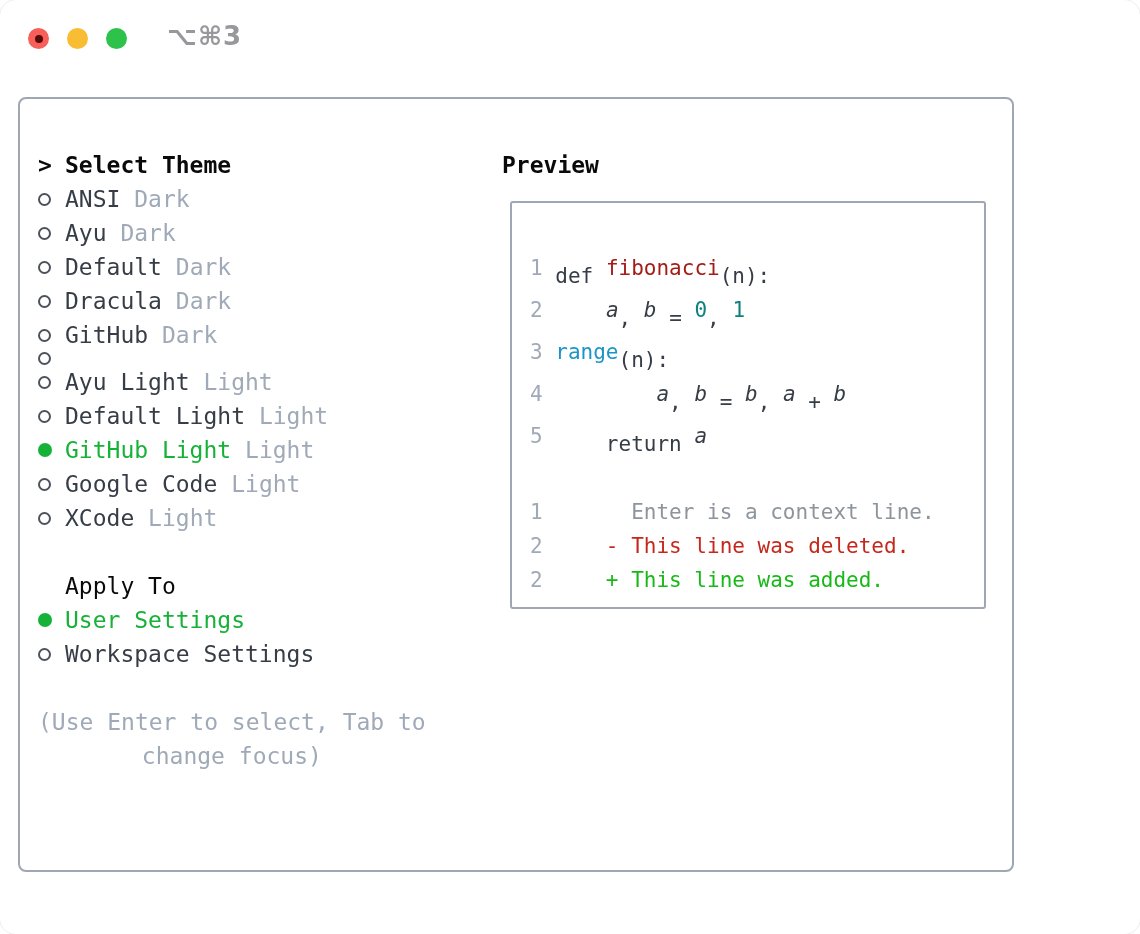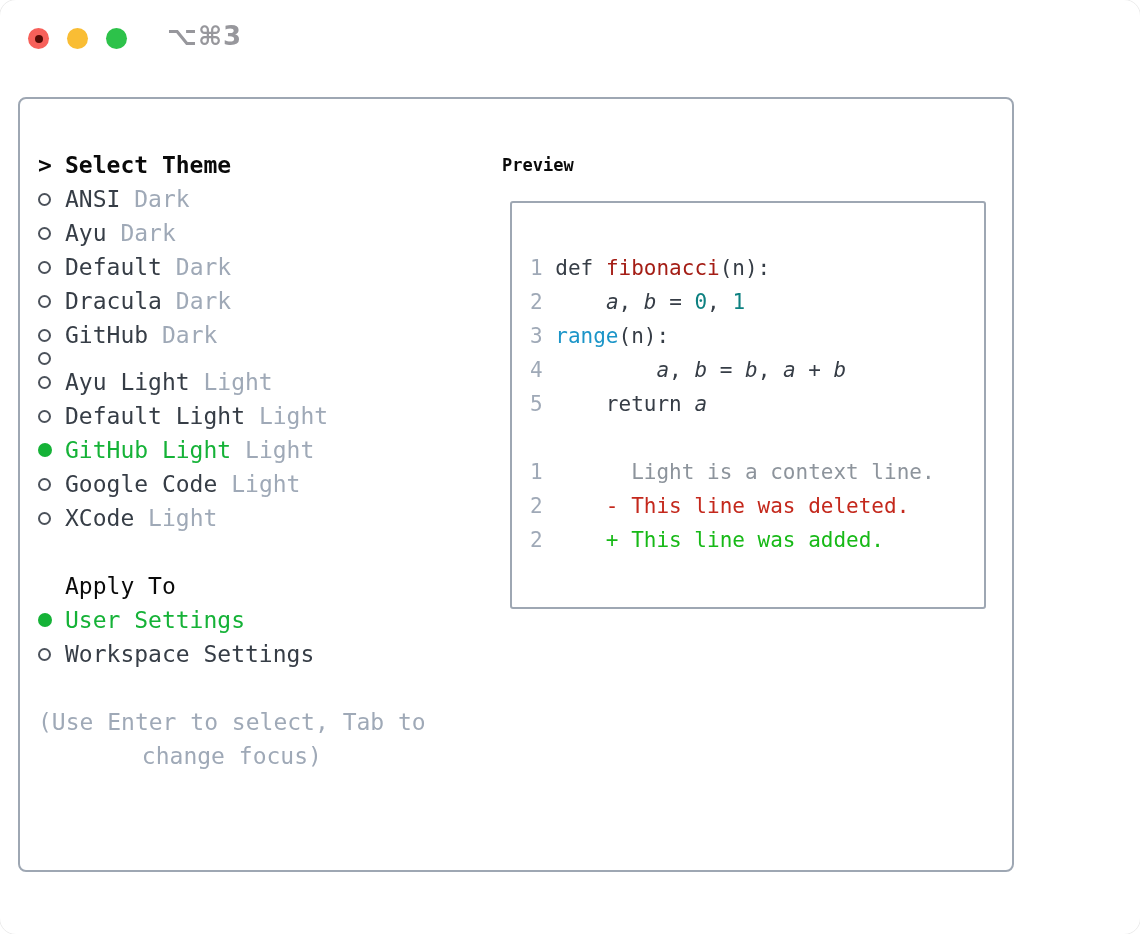--- a/index.html
+++ b/index.html
@@ -46,30 +46,30 @@
          border:2px solid #4c525b; border-radius:50%;}
   .radio.sel{width:14px; height:14px; border:none; background:var(--accent-green);}
   .opt-name{color:var(--text-dark);margin-top:44px;}
   .opt-name.sel{color:var(--accent-green);}
   .opt-variant{color:var(--muted-gray);}
   .apply-label{color:var(--text-dark);}
   .apply-label.sel{color:var(--accent-green);}
   .spacer{height:34px;}
   .frow{color:var(--muted-gray); white-space:pre;text-align:center;}
   
-  .preview-header{position:absolute; left:482px; top:49px; font-size:17px; line-height:34px;
+  .preview-header{position:absolute; left:482px; top:49px; font-size:23px; line-height:34px;
                   font-weight:bold; color:var(--header-black);}
   .preview-box{
     position:absolute; left:490px; top:102px; width:476px; height:408px;
     border:2px solid var(--border-gray); border-radius:3px; box-sizing:border-box;
     padding:48px 0 0 18px; font-size:21px; line-height:34px;
   }
   .pline{display:flex; white-space:pre; min-height:34px;}
   .lnum{flex:0 0 1ch; margin-right:1ch; color:var(--muted-gray);}
-  .seg-plain{color:var(--text-dark);}
+  .seg-plain{color:var(--text-dark);margin-top:8px;}
   .seg-func{color:var(--func-red);}
   .seg-lit{color:var(--num-teal);}
   .seg-call{color:var(--call-blue);}
   .seg-var{color:var(--text-dark); font-style:italic;}
   .seg-ctx{color:var(--ctx-gray);}
   .seg-del{color:var(--del-red);}
   .seg-add{color:var(--add-green);}
 </style>
 </head>
 <body>
@@ -130,20 +130,20 @@
     <div class="preview-header">Preview</div>
 
     <div class="preview-box">
       <div id="preview-lines">
           <div class="pline"><span class="lnum">1</span><span class="seg-plain">def </span><span class="seg-func">fibonacci</span><span class="seg-plain">(n):</span></div>
           <div class="pline"><span class="lnum">2</span><span class="seg-plain">    </span><span class="seg-var">a</span><span class="seg-plain">, </span><span class="seg-var">b</span><span class="seg-plain"> = </span><span class="seg-lit">0</span><span class="seg-plain">, </span><span class="seg-lit">1</span></div>
           <div class="pline"><span class="lnum">3</span><span class="seg-call">range</span><span class="seg-plain">(n):</span></div>
           <div class="pline"><span class="lnum">4</span><span class="seg-plain">        </span><span class="seg-var">a</span><span class="seg-plain">, </span><span class="seg-var">b</span><span class="seg-plain"> = </span><span class="seg-var">b</span><span class="seg-plain">, </span><span class="seg-var">a</span><span class="seg-plain"> + </span><span class="seg-var">b</span></div>
           <div class="pline"><span class="lnum">5</span><span class="seg-plain">    return </span><span class="seg-var">a</span></div>
           <div class="pline"><span class="lnum"></span></div>
-          <div class="pline"><span class="lnum">1</span><span class="seg-ctx">      Light is a context line.</span></div>
+          <div class="pline"><span class="lnum">1</span><span class="seg-ctx">      Enter is a context line.</span></div>
           <div class="pline"><span class="lnum">2</span><span class="seg-del">    - This line was deleted.</span></div>
           <div class="pline"><span class="lnum">2</span><span class="seg-add">    + This line was added.</span></div>
         </div>
     </div>
 
   </div>
 </div>
 
 </body></html>

